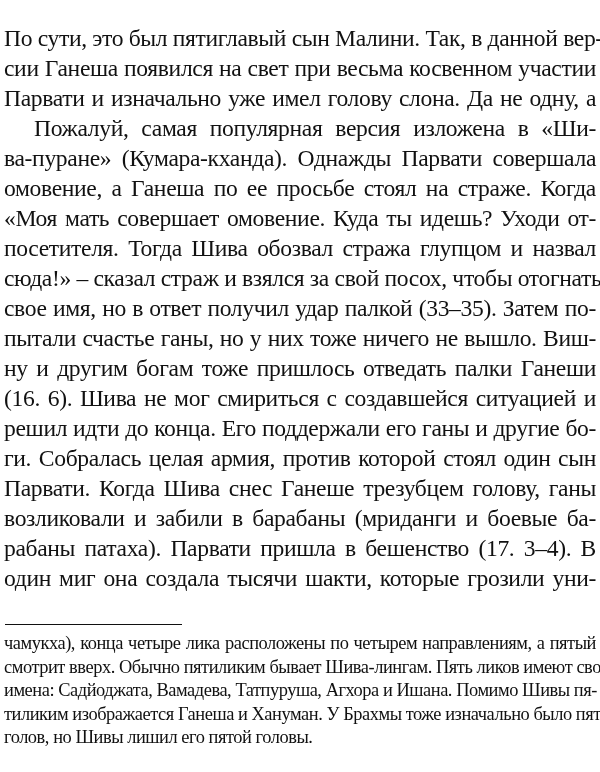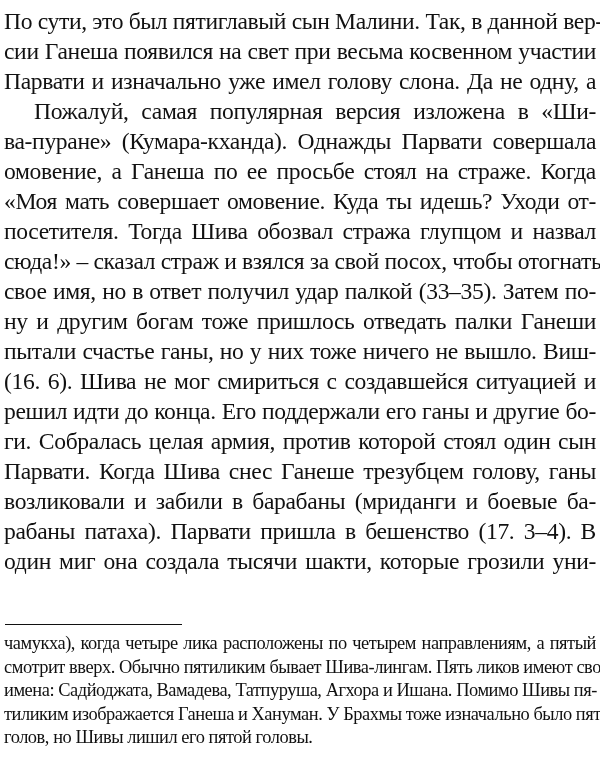--- a/index.html
+++ b/index.html
@@ -1,19 +1,19 @@
 <!DOCTYPE html>
 <html><head>
 <meta charset="utf-8">
 <style>
   html, body { margin: 0; padding: 0; background: #ffffff; }
   body { width: 600px; height: 772px; overflow: hidden; position: relative;
          font-family: "Liberation Serif", "DejaVu Serif", serif; color: #111; }
   .page { position: absolute; left: 4px; top: 0; width: 592px; }
-  .main { font-size: 23.6px; line-height: 30px; margin-top: 6px; }
+  .main { font-size: 23.6px; line-height: 30px; margin-top: 23px; }
   .line { display: block; white-space: nowrap; text-align: justify; text-align-last: justify;
           height: 30px; letter-spacing: -0.35px; }
   .line.last { text-align-last: left; }
   .line.indent { padding-left: 30px; }
   sup.fnref { font-size: 13px; vertical-align: 10px; line-height: 0; }
   .rule { position: absolute; left: 5px; top: 624px; width: 177px; height: 0;
           border-top: 1.5px solid #111; }
   .footnote { position: absolute; left: 4px; top: 632px; width: 592px;
               font-size: 18.4px; line-height: 23.5px; }
   .fline { display: block; white-space: nowrap; text-align: justify; text-align-last: justify;
@@ -33,34 +33,34 @@
       <span class="line">Парвати и изначально уже имел голову слона. Да не одну, а</span>
     </div>
     <div>
       <span class="line indent">Пожалуй, самая популярная версия изложена в «Ши-</span>
       <span class="line">ва-пуране» (Кумара-кханда). Однажды Парвати совершала</span>
       <span class="line">омовение, а Ганеша по ее просьбе стоял на страже. Когда</span>
       <span class="line">«Моя мать совершает омовение. Куда ты идешь? Уходи от-</span>
       <span class="line">посетителя. Тогда Шива обозвал стража глупцом и назвал</span>
       <span class="line">сюда!» – сказал страж и взялся за свой посох, чтобы отогнать</span>
       <span class="line">свое имя, но в ответ получил удар палкой (33–35). Затем по-</span>
+      <span class="line">пытали счастье ганы, но у них тоже ничего не вышло. Виш-</span>
       <span class="line">ну и другим богам тоже пришлось отведать палки Ганеши</span>
-      <span class="line">пытали счастье ганы, но у них тоже ничего не вышло. Виш-</span>
       <span class="line">(16. 6). Шива не мог смириться с создавшейся ситуацией и</span>
       <span class="line">решил идти до конца. Его поддержали его ганы и другие бо-</span>
       <span class="line">ги. Собралась целая армия, против которой стоял один сын</span>
       <span class="line">Парвати. Когда Шива снес Ганеше трезубцем голову, ганы</span>
       <span class="line">возликовали и забили в барабаны (мриданги и боевые ба-</span>
       <span class="line">рабаны патаха). Парвати пришла в бешенство (17. 3–4). В</span>
       <span class="line">один миг она создала тысячи шакти, которые грозили уни-</span>
     </div>
   </div>
 </div>
 
 <div class="rule"></div>
 
 <div class="footnote">
-  <span class="fline">чамукха), когда четыре лика расположены по четырем направлениям, а пятый</span>
+  <span class="fline">чамукха), конца четыре лика расположены по четырем направлениям, а пятый</span>
   <span class="fline">смотрит вверх. Обычно пятиликим бывает Шива-лингам. Пять ликов имеют свои</span>
   <span class="fline">имена: Садйоджата, Вамадева, Татпуруша, Агхора и Ишана. Помимо Шивы пя-</span>
   <span class="fline">тиликим изображается Ганеша и Хануман. У Брахмы тоже изначально было пять</span>
   <span class="fline last">голов, но Шивы лишил его пятой головы.</span>
 </div>
 
 </body></html>

